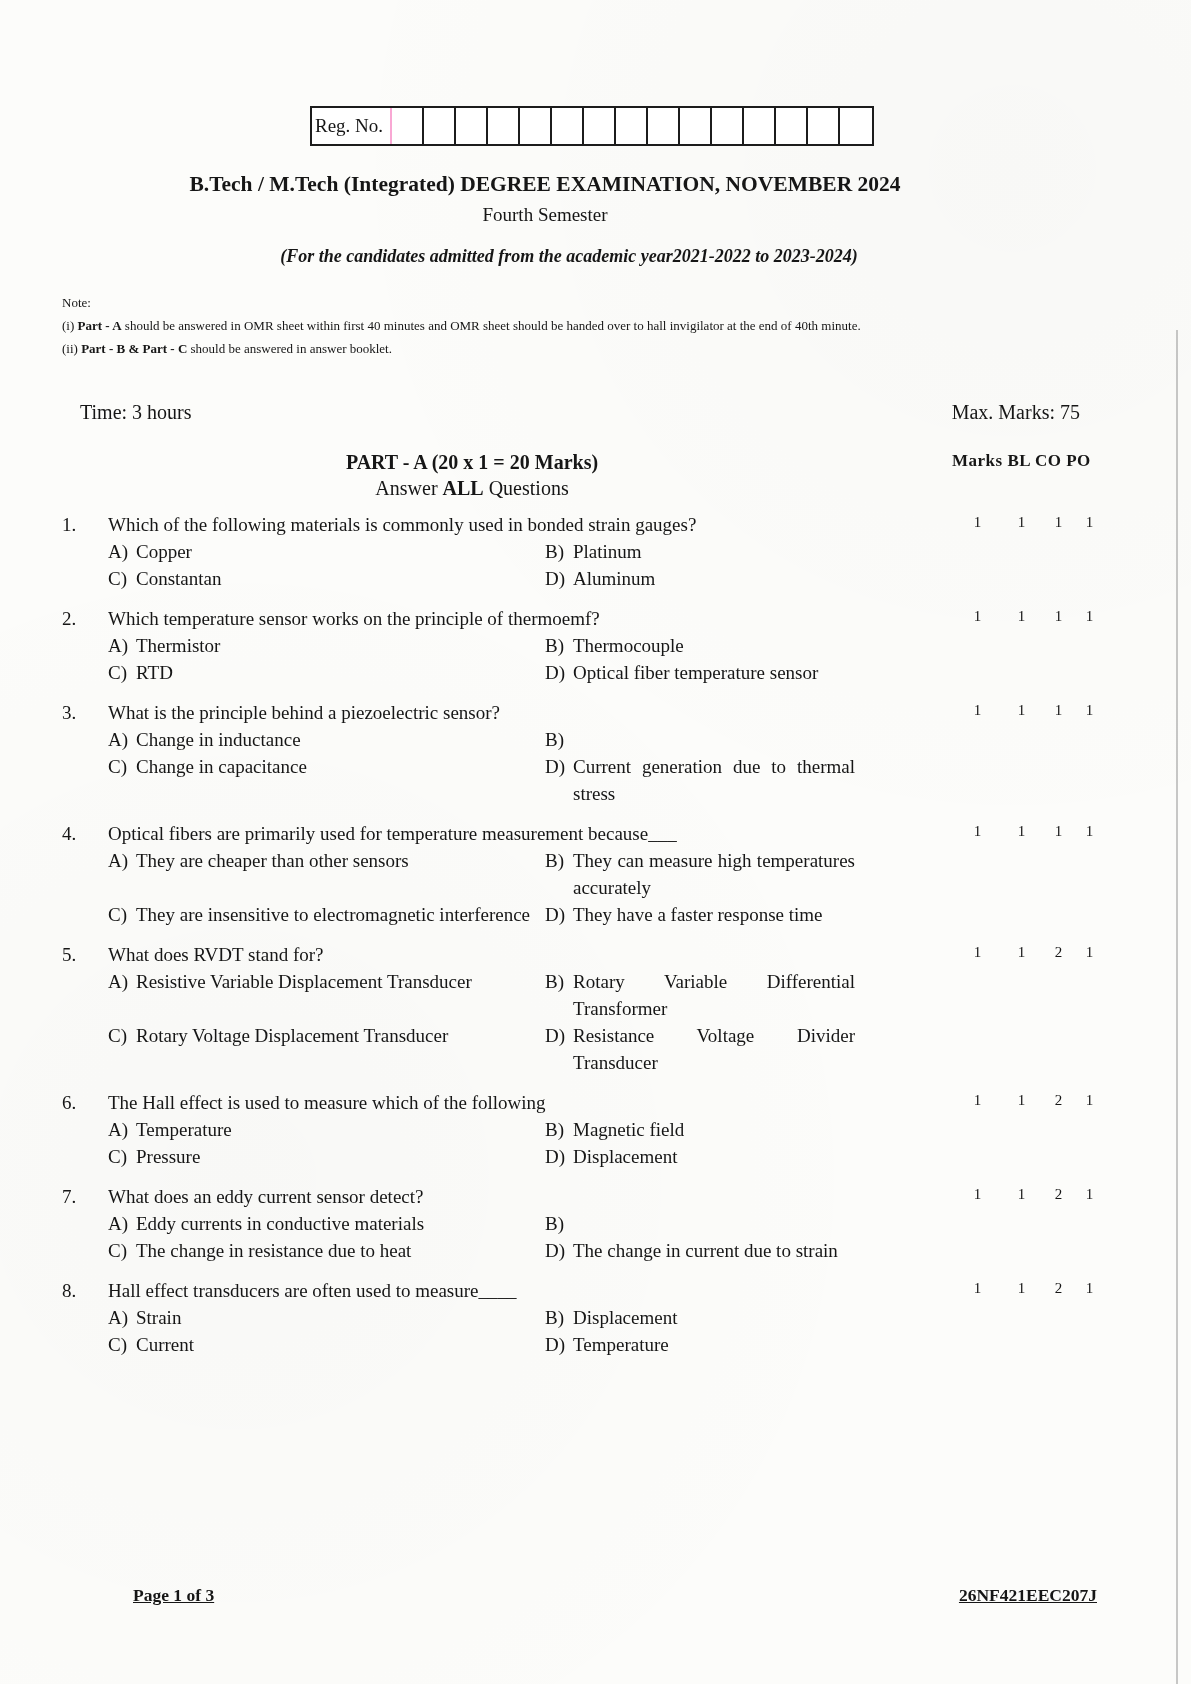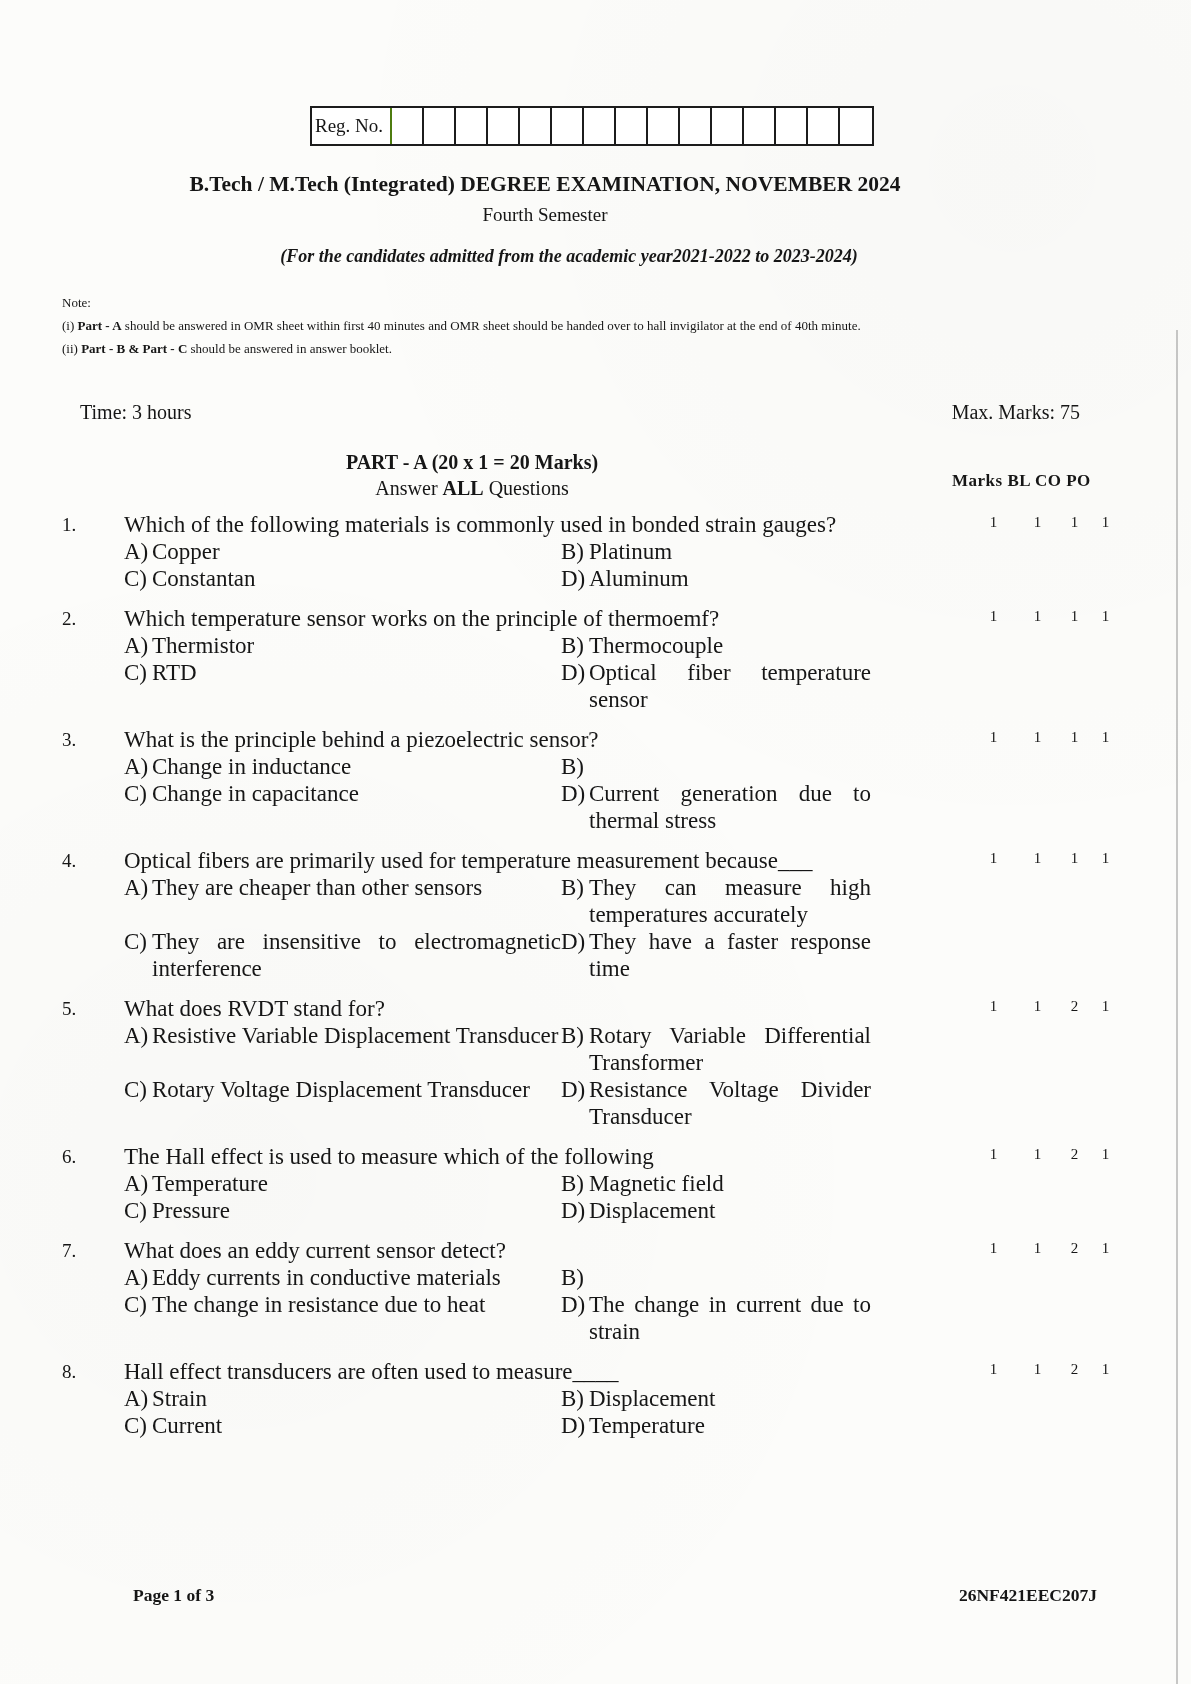--- a/index.html
+++ b/index.html
@@ -12,21 +12,21 @@
       radial-gradient(circle at 20% 70%, rgba(0,0,0,0.015), transparent 45%),
       #fcfcfa;
     font-family:"Liberation Serif", serif;
     color:#161616;
     overflow:hidden;
   }
   .scan-edge { position:absolute; right:13px; top:330px; bottom:0; width:2px; background:#9a9a9a; opacity:.55; }
 
   
   .reg-table { position:absolute; top:106px; left:310px; display:flex; border:2px solid #1c1c1c; height:40px; box-sizing:border-box; background:#fff; }
-  .reg-label { width:80px; display:flex; align-items:center; padding-left:3px; font-size:19px; border-right:2px solid #4d7c0f; box-sizing:border-box; white-space:nowrap; }
+  .reg-label { width:80px; display:flex; align-items:center; padding-left:3px; font-size:19px; border-right:2px solid #f9a8d4; box-sizing:border-box; white-space:nowrap; }
   .reg-cell { width:32px; border-right:2px solid #1c1c1c; box-sizing:border-box; }
   .reg-cell:last-child { border-right:none; }
 
   
   .hdr { position:absolute; top:172px; left:0; width:1090px; text-align:center; }
   .hdr .title { font-size:21.5px; font-weight:bold; margin:0 0 7px 0; }
   .hdr .sem   { font-size:19px; margin:0 0 20px 0; }
   .hdr .course{ font-size:20px; margin:0 0 5px 0; }
   .hdr .adm   { font-size:18px; font-style:italic; font-weight:600; margin:0;padding-left:48px; }
 
@@ -34,35 +34,35 @@
   .note { position:absolute; top:291px; left:62px; width:1067px; font-size:13px; line-height:23px; }
   .note p { margin:0; }
   .note .just { text-align:justify; }
 
   
   .meta-row { position:absolute; top:401px; left:80px; width:1000px; display:flex; justify-content:space-between; font-size:20px; }
 
   
   .parta { position:absolute; top:449px; left:62px; width:820px; text-align:center; font-size:20px; line-height:26px; }
   .parta .ph { font-weight:bold; }
-  .marks-hdr { position:absolute; top:471px; left:952px; font-size:17px; font-weight:bold; white-space:nowrap; letter-spacing:.5px; }
+  .marks-hdr { position:absolute; top:451px; left:952px; font-size:17px; font-weight:bold; white-space:nowrap; letter-spacing:.5px; }
 
   
   .qs { position:absolute; top:511px; left:62px; width:1100px; }
   .q { display:flex; margin-bottom:13px; }
   .qno { width:46px; font-size:19px; line-height:27px; }
-  .qmid { width:792px; font-size:23px; line-height:27px;margin-left:16px; }
+  .qmid { width:792px; font-size:19px; line-height:27px; }
   .qtext { }
   .opts { display:grid; grid-template-columns:437px 310px; column-gap:0; }
   .opt { position:relative; padding-left:28px; text-align:justify; }
   .opt .ol { position:absolute; left:0; top:0; }
   .qmarks { width:215px; box-sizing:border-box; padding:3px 0 0 55px; display:grid; grid-template-columns:45px 43px 31px 31px; justify-items:center; font-size:15px; }
 
   
-  .footer { position:absolute; top:1585px; left:133px; width:964px; display:flex; justify-content:space-between; font-size:17.5px; font-weight:bold; }
+  .footer { position:absolute; top:1585px; left:133px; width:964px; display:flex; justify-content:space-between; font-size:17.5px; font-weight:bold;text-decoration:underline; }
 </style>
 </head>
 <body>
 
 <div class="page">
   <div class="scan-edge"></div>
 
   <div class="reg-table">
     <div class="reg-label">Reg. No.</div>
     <div class="reg-cell"></div>

